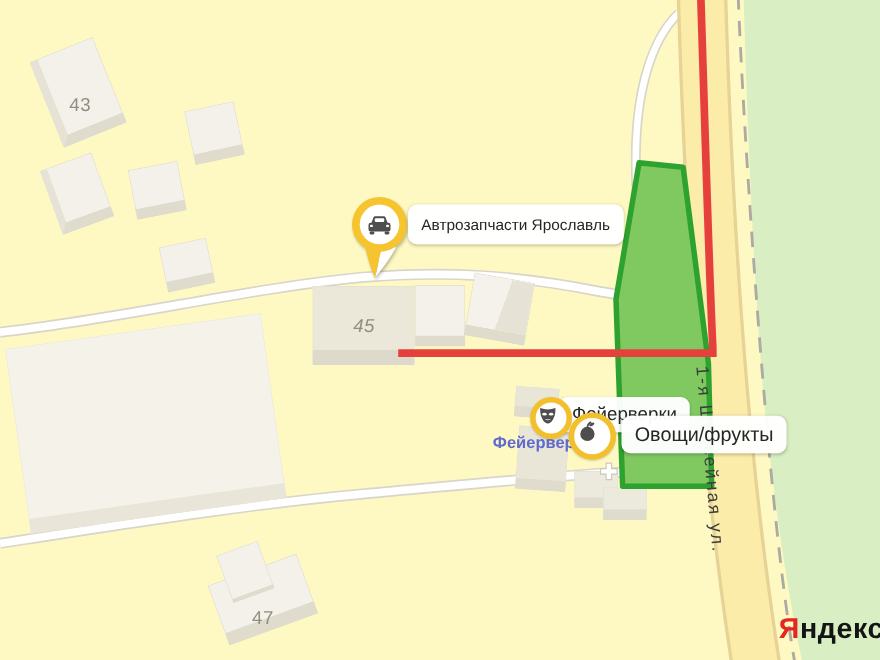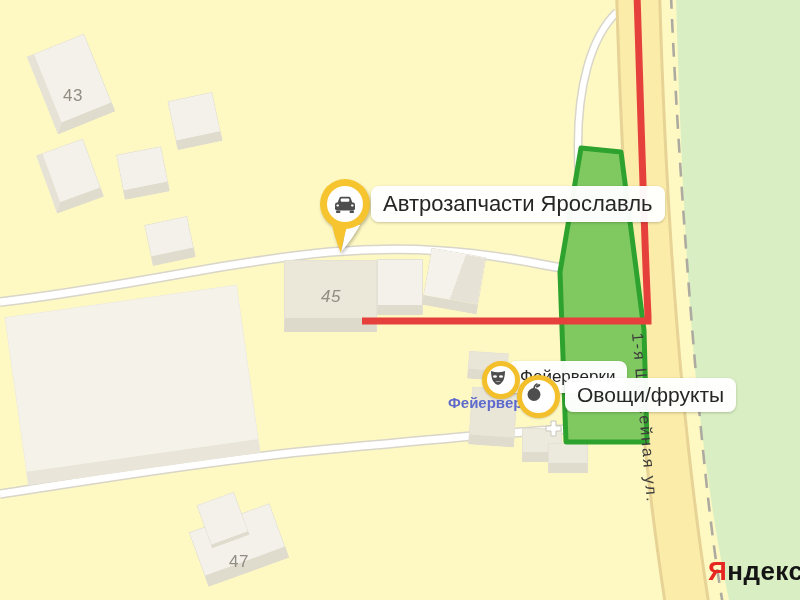--- a/index.html
+++ b/index.html
@@ -8,21 +8,21 @@
   #stage svg{position:absolute;left:0;top:0;}
   .bld{position:absolute;background:#f1eee4;border:1px solid #e4e1d5;
        border-bottom:10px solid #dfdbcd;box-sizing:border-box;border-radius:1px;}
   .bld.light{background:#f3f1e9;}
   .bld.faint{background:#f4f2e9;border-color:#edeadf;border-bottom-color:#e9e6d9;}
   .bnum{position:absolute;transform:translate(-50%,-50%);color:#918d82;
         font-size:17px;font-weight:400;letter-spacing:.5px;}
   .bubble{position:absolute;background:rgba(255,255,255,.96);color:#262626;
           border-radius:8px;box-shadow:0 1px 3px rgba(0,0,0,.22);
           white-space:nowrap;display:flex;align-items:center;
-          padding:0 12px;font-size:22px;}
+          padding:0 12px;font-size:14px;}
   .poi-circle{position:absolute;border-radius:50%;background:#fff;
           border:5px solid #f3c02c;box-shadow:0 1px 2px rgba(0,0,0,.18);
           display:flex;align-items:center;justify-content:center;}
   .street-label{position:absolute;left:646px;top:332px;color:#3c3c3c;
           font-size:16px;letter-spacing:2px;white-space:nowrap;
           transform:rotate(85deg);transform-origin:0 0;}
   .store-blue{position:absolute;left:448px;top:394px;color:#5f6bcc;
           font-size:15px;font-weight:700;white-space:nowrap;}
   .logo{position:absolute;left:708px;top:556px;font-size:26px;font-weight:700;
         letter-spacing:.5px;white-space:nowrap;}
@@ -106,21 +106,21 @@
     </svg>
   </div>
   <div class="poi-circle z5" style="left:517px;top:375px;width:33px;height:33px;">
     <svg width="24" height="24" viewBox="-12 -12 24 24">
       <circle cx="0" cy="2.5" r="6.5" fill="#4e4e4e"></circle>
       <path d="M 0,-3 C 0,-6 1.5,-7.5 3.5,-8.2" fill="none" stroke="#4e4e4e" stroke-width="1.6"></path>
       <ellipse cx="4" cy="-6.2" rx="2.6" ry="1.3" transform="rotate(-28 4 -6.2)" fill="#4e4e4e"></ellipse>
     </svg>
   </div>
 
-  <div class="bubble z6" style="left:565px;top:378px;height:34px;font-size:21px;">
+  <div class="bubble z6" style="left:565px;top:378px;height:34px;font-size:18px;">
     <span>Овощи/фрукты</span>
   </div>
 
   <svg width="64" height="90" viewBox="0 0 64 90" class="z5" style="left:315px;top:172px;">
     <g filter="drop-shadow(1px 2px 1.5px rgba(0,0,0,.25))">
       <path d="M 31,50 C 30,62 29,70 26,80 C 34,71 40,62 45,53 Z" fill="#ffffff"></path>
       <path d="M 15,44 C 18,58 21,70 26,81 C 28,68 31,57 34,49 Z" fill="#f5c42f"></path>
       <circle cx="30" cy="32" r="25" fill="#f5c42f"></circle>
       <circle cx="30" cy="32" r="18" fill="#ffffff"></circle>
     </g>

